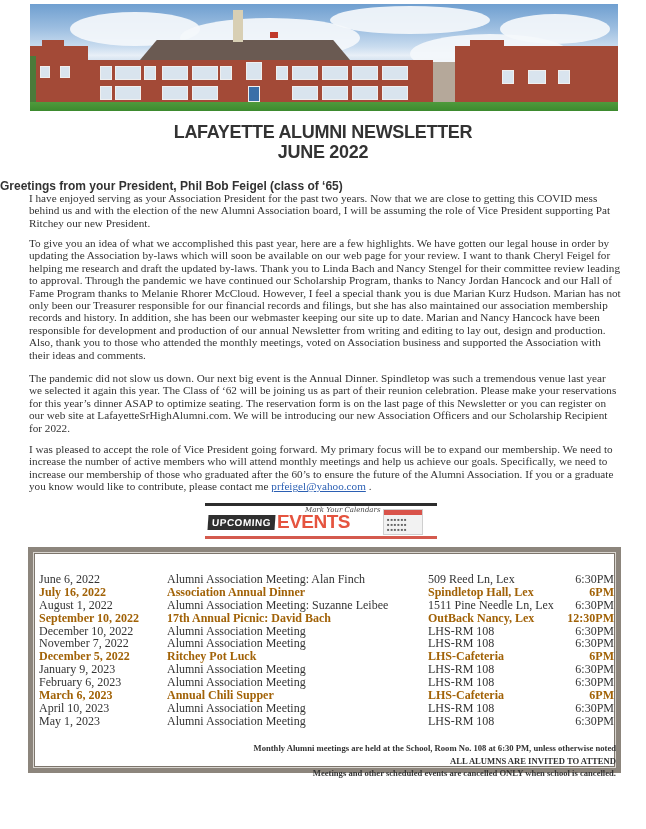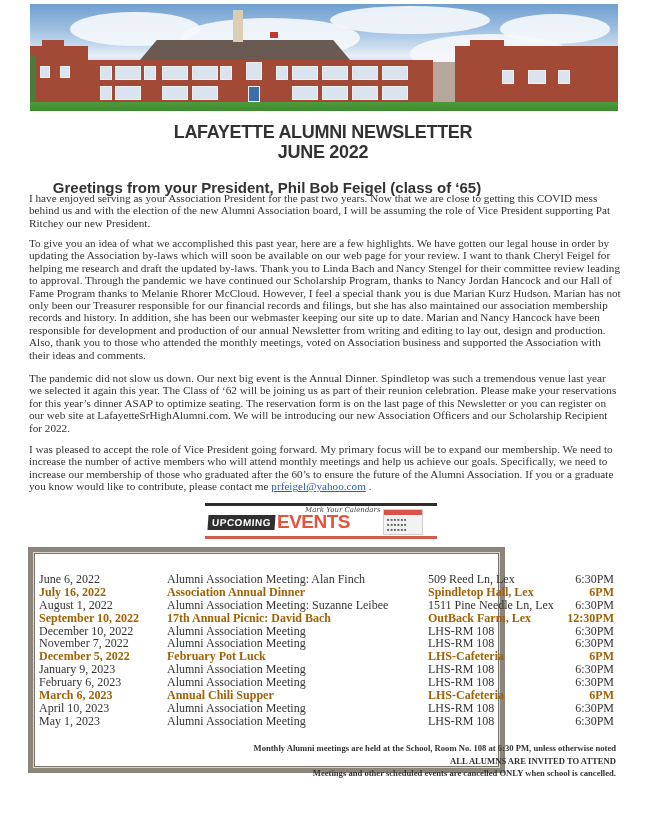--- a/index.html
+++ b/index.html
@@ -8,38 +8,38 @@
   
   .banner { position: absolute; left: 30px; top: 4px; width: 588px; height: 107px; overflow: hidden;
     background: linear-gradient(180deg, #6f9fd0 0%, #9bbde0 22%, #c9dcef 40%, #e8eff7 48%, #b9cfe6 60%); }
   .cloud { position: absolute; background: #f4f7fb; border-radius: 50%; opacity: .92; }
   .building { position: absolute; background: #a34a37; }
   .roof { position: absolute; background: #6a5a52; }
   .win { position: absolute; background: #d9e4ee; border: 1px solid #efefef; }
   .lawn { position: absolute; left: 0; bottom: 0; width: 100%; height: 9px; background: linear-gradient(180deg,#4f9a3c,#3c8a2e); }
 
   .title { position: absolute; left: 0; width: 646px; text-align: center; font-family: "Liberation Sans", sans-serif; font-weight: bold; font-size: 18px; color: #333; line-height: 20px; letter-spacing: -0.3px; }
-  .greeting { position: absolute; top: 179px; left: 0; width: 534px; text-align: center; font-family: "Liberation Sans", sans-serif; font-weight: bold; font-size: 15px; color: #333; }
+  .greeting { position: absolute; top: 179px; left: 0; width: 534px; text-align: left; font-family: "Liberation Sans", sans-serif; font-weight: bold; font-size: 12px; color: #333; }
 
   .para { position: absolute; left: 29px; width: 592px; font-size: 11.2px; line-height: 12.4px; color: #333; }
   .para a { color: #2b5fb3; text-decoration: underline; margin-top: 17px; }
 
   
   .ue { position: absolute; left: 205px; top: 503px; width: 232px; height: 38px; }
   .ue .topline { position: absolute; left: 0; top: 0; width: 232px; height: 3px; background: #2d2d2d; }
   .ue .botline { position: absolute; left: 0; top: 33px; width: 232px; height: 3px; background: #d45a4e; }
   .ue .upcoming { position: absolute; left: 3px; top: 12px; background: #2f2f2f; color: #fff; font-family: "Liberation Sans", sans-serif; font-weight: bold; font-size: 10px; padding: 2px 4px; letter-spacing: 0.5px; transform: skewX(-4deg); }
   .ue .events { position: absolute; left: 72px; top: 8px; color: #e5543f; font-family: "Liberation Sans", sans-serif; font-weight: bold; font-size: 19px; letter-spacing: -0.5px; }
   .ue .mark { position: absolute; left: 100px; top: 3px; font-family: "DejaVu Serif", serif; font-style: italic; font-size: 7px; color: #444; }
   .ue .cal { position: absolute; left: 178px; top: 6px; width: 38px; height: 24px; background: #f2f2f2; border: 1px solid #cfcfcf; }
   .ue .cal .cal-top { height: 5px; background: #d9534a; }
   .ue .cal .dots { padding: 2px 3px; font-size: 4px; line-height: 5px; color: #666; letter-spacing: 1px; }
 
   
-  .events-box { position: absolute; left: 28px; top: 547px; width: 477px; height: 226px; box-sizing: border-box;
+  .events-box { position: absolute; left: 28px; top: 547px; width: 593px; height: 226px; box-sizing: border-box;
     border: 5px solid #8c857c; box-shadow: inset 0 0 0 1px #d9d5cf, inset 0 0 0 2px #7c756c; background: #fff; }
   .rows { position: absolute; left: 6px; top: 21px; width: 575px; }
   .row { position: relative; height: 12.9px; font-size: 12px; line-height: 13px; color: #333; white-space: nowrap; }
   .row.bold { font-weight: bold; color: #a16207; }
   .c-date { position: absolute; left: 0; }
   .c-event { position: absolute; left: 128px; }
   .c-loc { position: absolute; left: 389px; }
   .c-time { position: absolute; right: 0; text-align: right; }
   .notes { position: absolute; left: 0; top: 190px; width: 583px; text-align: right; font-weight: bold; font-size: 8.6px; line-height: 12.5px; color: #333; }
 </style>
@@ -135,38 +135,38 @@
       </div>
       <div class="row">
         <span class="c-date">August 1, 2022</span>
         <span class="c-event">Alumni Association Meeting: Suzanne Leibee</span>
         <span class="c-loc">1511 Pine Needle Ln, Lex</span>
         <span class="c-time">6:30PM</span>
       </div>
       <div class="row bold">
         <span class="c-date">September 10,  2022</span>
         <span class="c-event">17th Annual Picnic: David Bach</span>
-        <span class="c-loc">OutBack Farm, Lex</span>
+        <span class="c-loc">OutBack Nancy, Lex</span>
         <span class="c-time">12:30PM</span>
       </div>
       <div class="row">
         <span class="c-date">December 10, 2022</span>
         <span class="c-event">Alumni Association Meeting</span>
         <span class="c-loc">LHS-RM 108</span>
         <span class="c-time">6:30PM</span>
       </div>
       <div class="row">
         <span class="c-date">November 7, 2022</span>
         <span class="c-event">Alumni Association Meeting</span>
         <span class="c-loc">LHS-RM 108</span>
         <span class="c-time">6:30PM</span>
       </div>
       <div class="row bold">
         <span class="c-date">December 5, 2022</span>
-        <span class="c-event">February Pot Luck</span>
+        <span class="c-event">Ritchey Pot Luck</span>
         <span class="c-loc">LHS-Cafeteria</span>
         <span class="c-time">6PM</span>
       </div>
       <div class="row">
         <span class="c-date">January 9, 2023</span>
         <span class="c-event">Alumni Association Meeting</span>
         <span class="c-loc">LHS-RM 108</span>
         <span class="c-time">6:30PM</span>
       </div>
       <div class="row">

